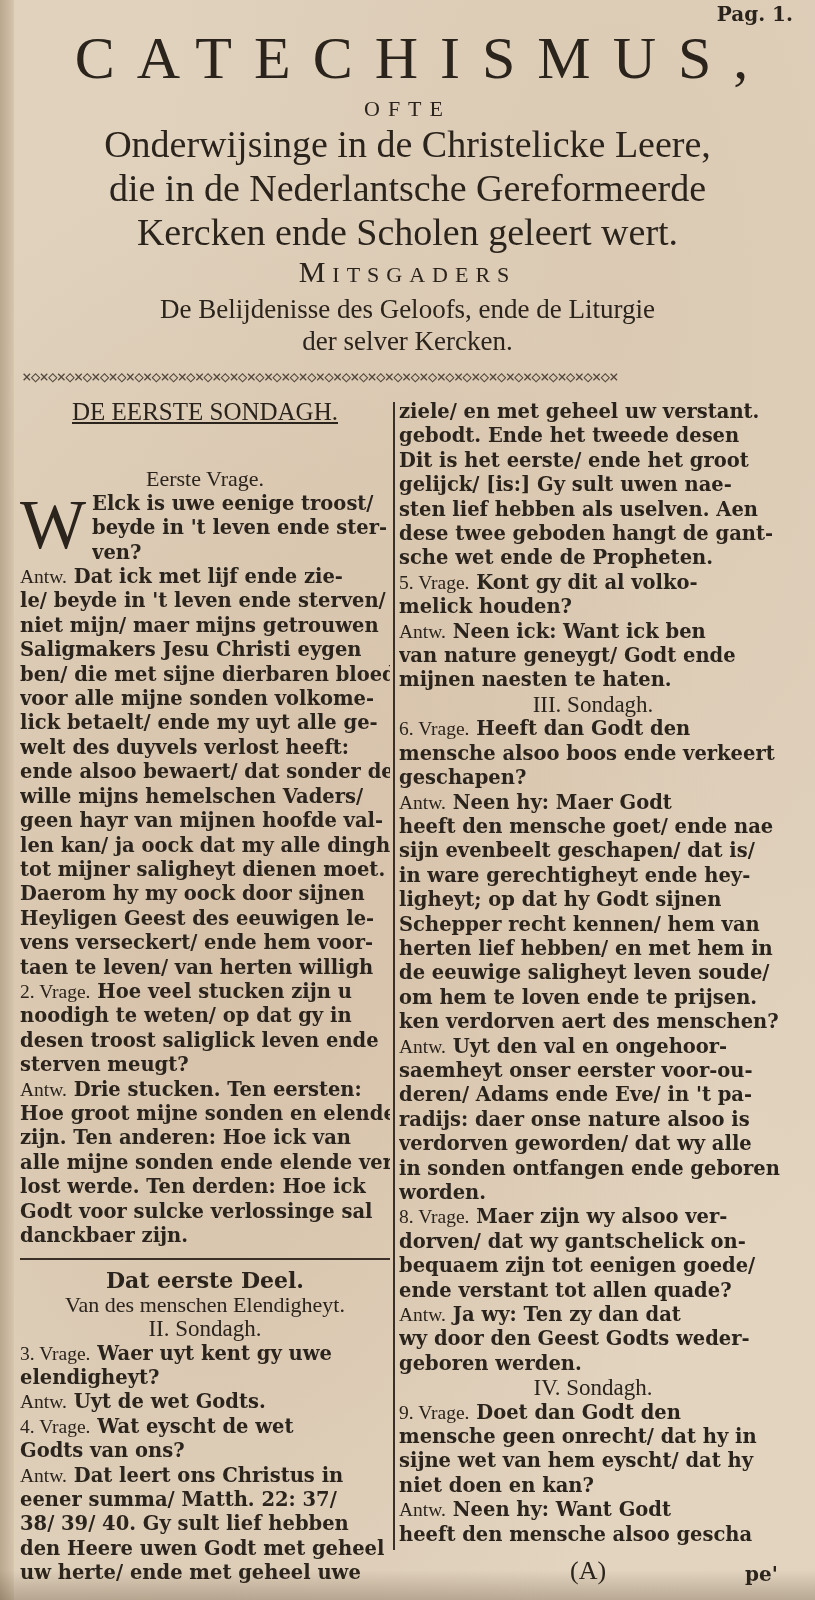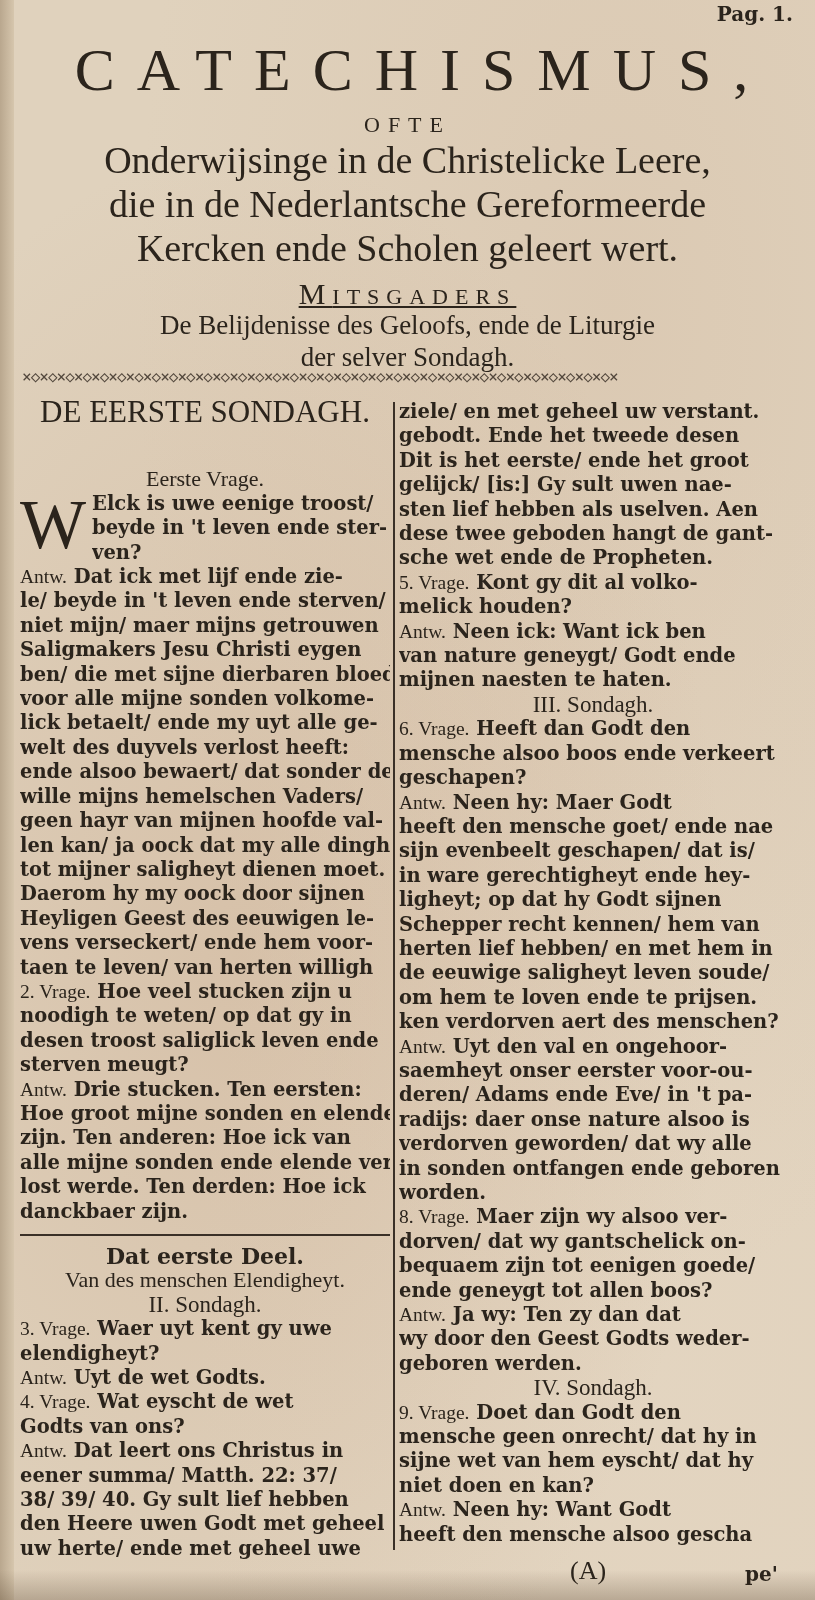--- a/index.html
+++ b/index.html
@@ -26,27 +26,27 @@
     position:absolute; left:0; bottom:0; width:815px; height:30px;
     background:linear-gradient(180deg,transparent,rgba(60,40,20,0.25));
   }
   .page-num {
     position:absolute; right:22px; top:2px;
     font-family:"DejaVu Serif", serif; font-weight:bold; font-size:20px;
   }
   .header { position:absolute; left:0; top:28px; width:815px; text-align:center; }
   .title {
     font-family:"Liberation Serif", serif; font-size:60px; letter-spacing:22px;
-    line-height:60px; margin:12px; padding-left:30px;
+    line-height:60px; margin:0; padding-left:30px;
   }
   .ofte { font-family:"Liberation Serif", serif; font-size:22px; letter-spacing:8px; margin-top:8px; line-height:26px; }
   .subtitle {
     font-family:"Liberation Serif", serif; font-size:38px; line-height:44px;
   }
-  .mitsgaders { font-family:"Liberation Serif", serif; font-size:22px; letter-spacing:7px; margin-top:12px; line-height:24px;text-decoration:underline; }
+  .mitsgaders { font-family:"Liberation Serif", serif; font-size:22px; letter-spacing:7px; margin-top:0; line-height:36px; }
   .mitsgaders .cap { font-size:30px; }
   .sub2 { font-family:"Liberation Serif", serif; font-size:27px; line-height:32px; }
   .ornament {
     position:absolute; left:22px; top:367px; width:770px; height:20px;
     font-family:"DejaVu Sans Mono", monospace; font-size:16px; letter-spacing:-1px;
     white-space:nowrap; overflow:hidden; color:#3a3027; opacity:0.85;
   }
   .col {
     position:absolute; top:400px; width:370px;
     font-family:"DejaVu Serif", serif; font-weight:bold; font-size:19.5px;
@@ -83,29 +83,29 @@
   <div class="page-num">Pag. 1.</div>
 
   <div class="header">
     <div class="title">CATECHISMUS,</div>
     <div class="ofte">OFTE</div>
     <div class="subtitle">Onderwijsinge in de Christelicke Leere,</div>
     <div class="subtitle">die in de Nederlantsche Gereformeerde</div>
     <div class="subtitle">Kercken ende Scholen geleert wert.</div>
     <div class="mitsgaders"><span class="cap">M</span><span>ITSGADERS</span></div>
     <div class="sub2">De Belijdenisse des Geloofs, ende de Liturgie</div>
-    <div class="sub2">der selver Sondagh.</div>
+    <div class="sub2">der selver Kercken.</div>
   </div>
 
   <div class="ornament">×◇×◇×◇×◇×◇×◇×◇×◇×◇×◇×◇×◇×◇×◇×◇×◇×◇×◇×◇×◇×◇×◇×◇×◇×◇×◇×◇×◇×◇×◇×◇×◇×◇×◇×</div>
 
   <div class="divider"></div>
 
   <div class="col left">
-    <div class="line roman center" style="font-size:31px;text-decoration:underline;">DE EERSTE SONDAGH.</div>
+    <div class="line roman center" style="font-size:25px;text-decoration:underline;">DE EERSTE SONDAGH.</div>
     <div class="line roman center" style="font-size:22px;margin-top:43px;">Eerste Vrage.</div>
     <div>
       <span class="dropcap">W</span>
       <div class="line">Elck is uwe eenige troost/</div>
       <div class="line">beyde in 't leven ende ster-</div>
       <div class="line">ven?</div>
     </div>
     <div class="line"><span class="roman">Antw.</span><span> Dat ick met lijf ende zie-</span></div>
     <div class="line">le/ beyde in 't leven ende sterven/</div>
     <div class="line">niet mijn/ maer mijns getrouwen</div>
@@ -127,20 +127,21 @@
     <div class="line"><span class="roman">2. Vrage.</span><span> Hoe veel stucken zijn u</span></div>
     <div class="line">noodigh te weten/ op dat gy in</div>
     <div class="line">desen troost saliglick leven ende</div>
     <div class="line">sterven meugt?</div>
 
     <div class="line"><span class="roman">Antw.</span><span> Drie stucken. Ten eersten:</span></div>
     <div class="line">Hoe groot mijne sonden en elende</div>
     <div class="line">zijn. Ten anderen: Hoe ick van</div>
     <div class="line">alle mijne sonden ende elende ver-</div>
     <div class="line">lost werde. Ten derden: Hoe ick</div>
+    <div class="line">Godt voor sulcke verlossinge sal</div>
     <div class="line">danckbaer zijn.</div>
 
     <div class="rule"></div>
 
     <div class="line center" style="font-size:22px;">Dat eerste Deel.</div>
     <div class="line roman center" style="font-size:22px;">Van des menschen Elendigheyt.</div>
     <div class="line h-sondagh">II. Sondagh.</div>
 
     <div class="line"><span class="roman">3. Vrage.</span><span> Waer uyt kent gy uwe</span></div>
     <div class="line">elendigheyt?</div>
@@ -190,21 +191,21 @@
     <div class="line">saemheyt onser eerster voor-ou-</div>
     <div class="line">deren/ Adams ende Eve/ in 't pa-</div>
     <div class="line">radijs: daer onse nature alsoo is</div>
     <div class="line">verdorven geworden/ dat wy alle</div>
     <div class="line">in sonden ontfangen ende geboren</div>
     <div class="line">worden.</div>
 
     <div class="line"><span class="roman">8. Vrage.</span><span> Maer zijn wy alsoo ver-</span></div>
     <div class="line">dorven/ dat wy gantschelick on-</div>
     <div class="line">bequaem zijn tot eenigen goede/</div>
-    <div class="line">ende geneygt tot allen boos?</div>
+    <div class="line">ende verstant tot allen quade?</div>
     <div class="line"><span class="roman">Antw.</span><span> Ja wy: Ten zy dan dat</span></div>
     <div class="line">wy door den Geest Godts weder-</div>
     <div class="line">geboren werden.</div>
 
     <div class="line h-sondagh">IV. Sondagh.</div>
 
     <div class="line"><span class="roman">9. Vrage.</span><span> Doet dan Godt den</span></div>
     <div class="line">mensche geen onrecht/ dat hy in</div>
     <div class="line">sijne wet van hem eyscht/ dat hy</div>
     <div class="line">niet doen en kan?</div>

